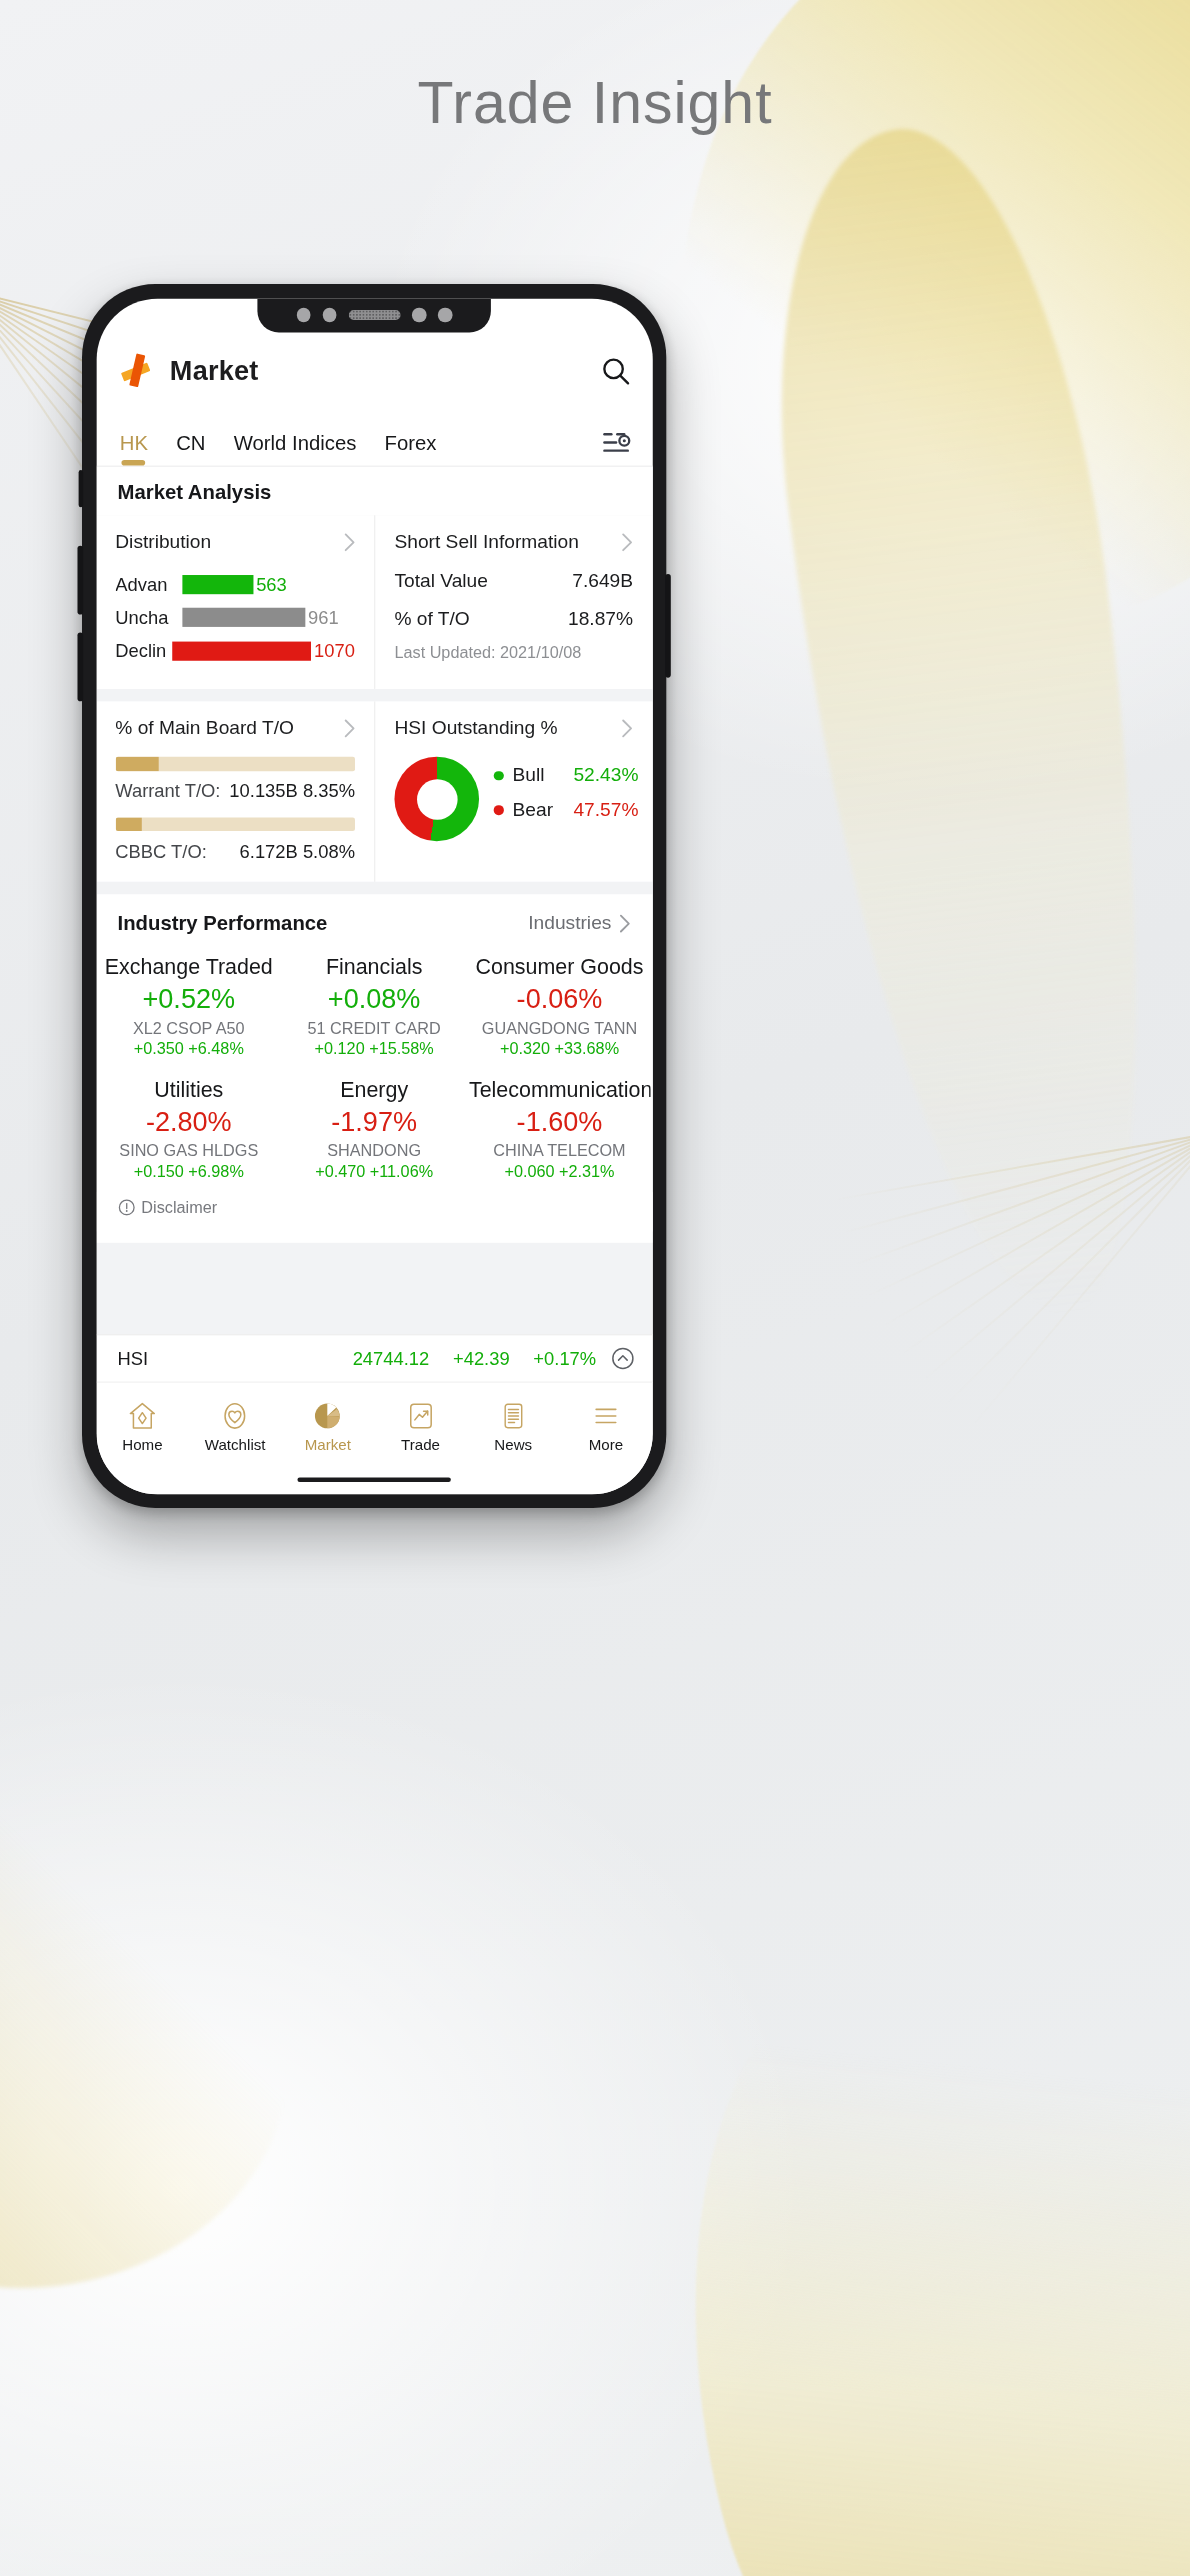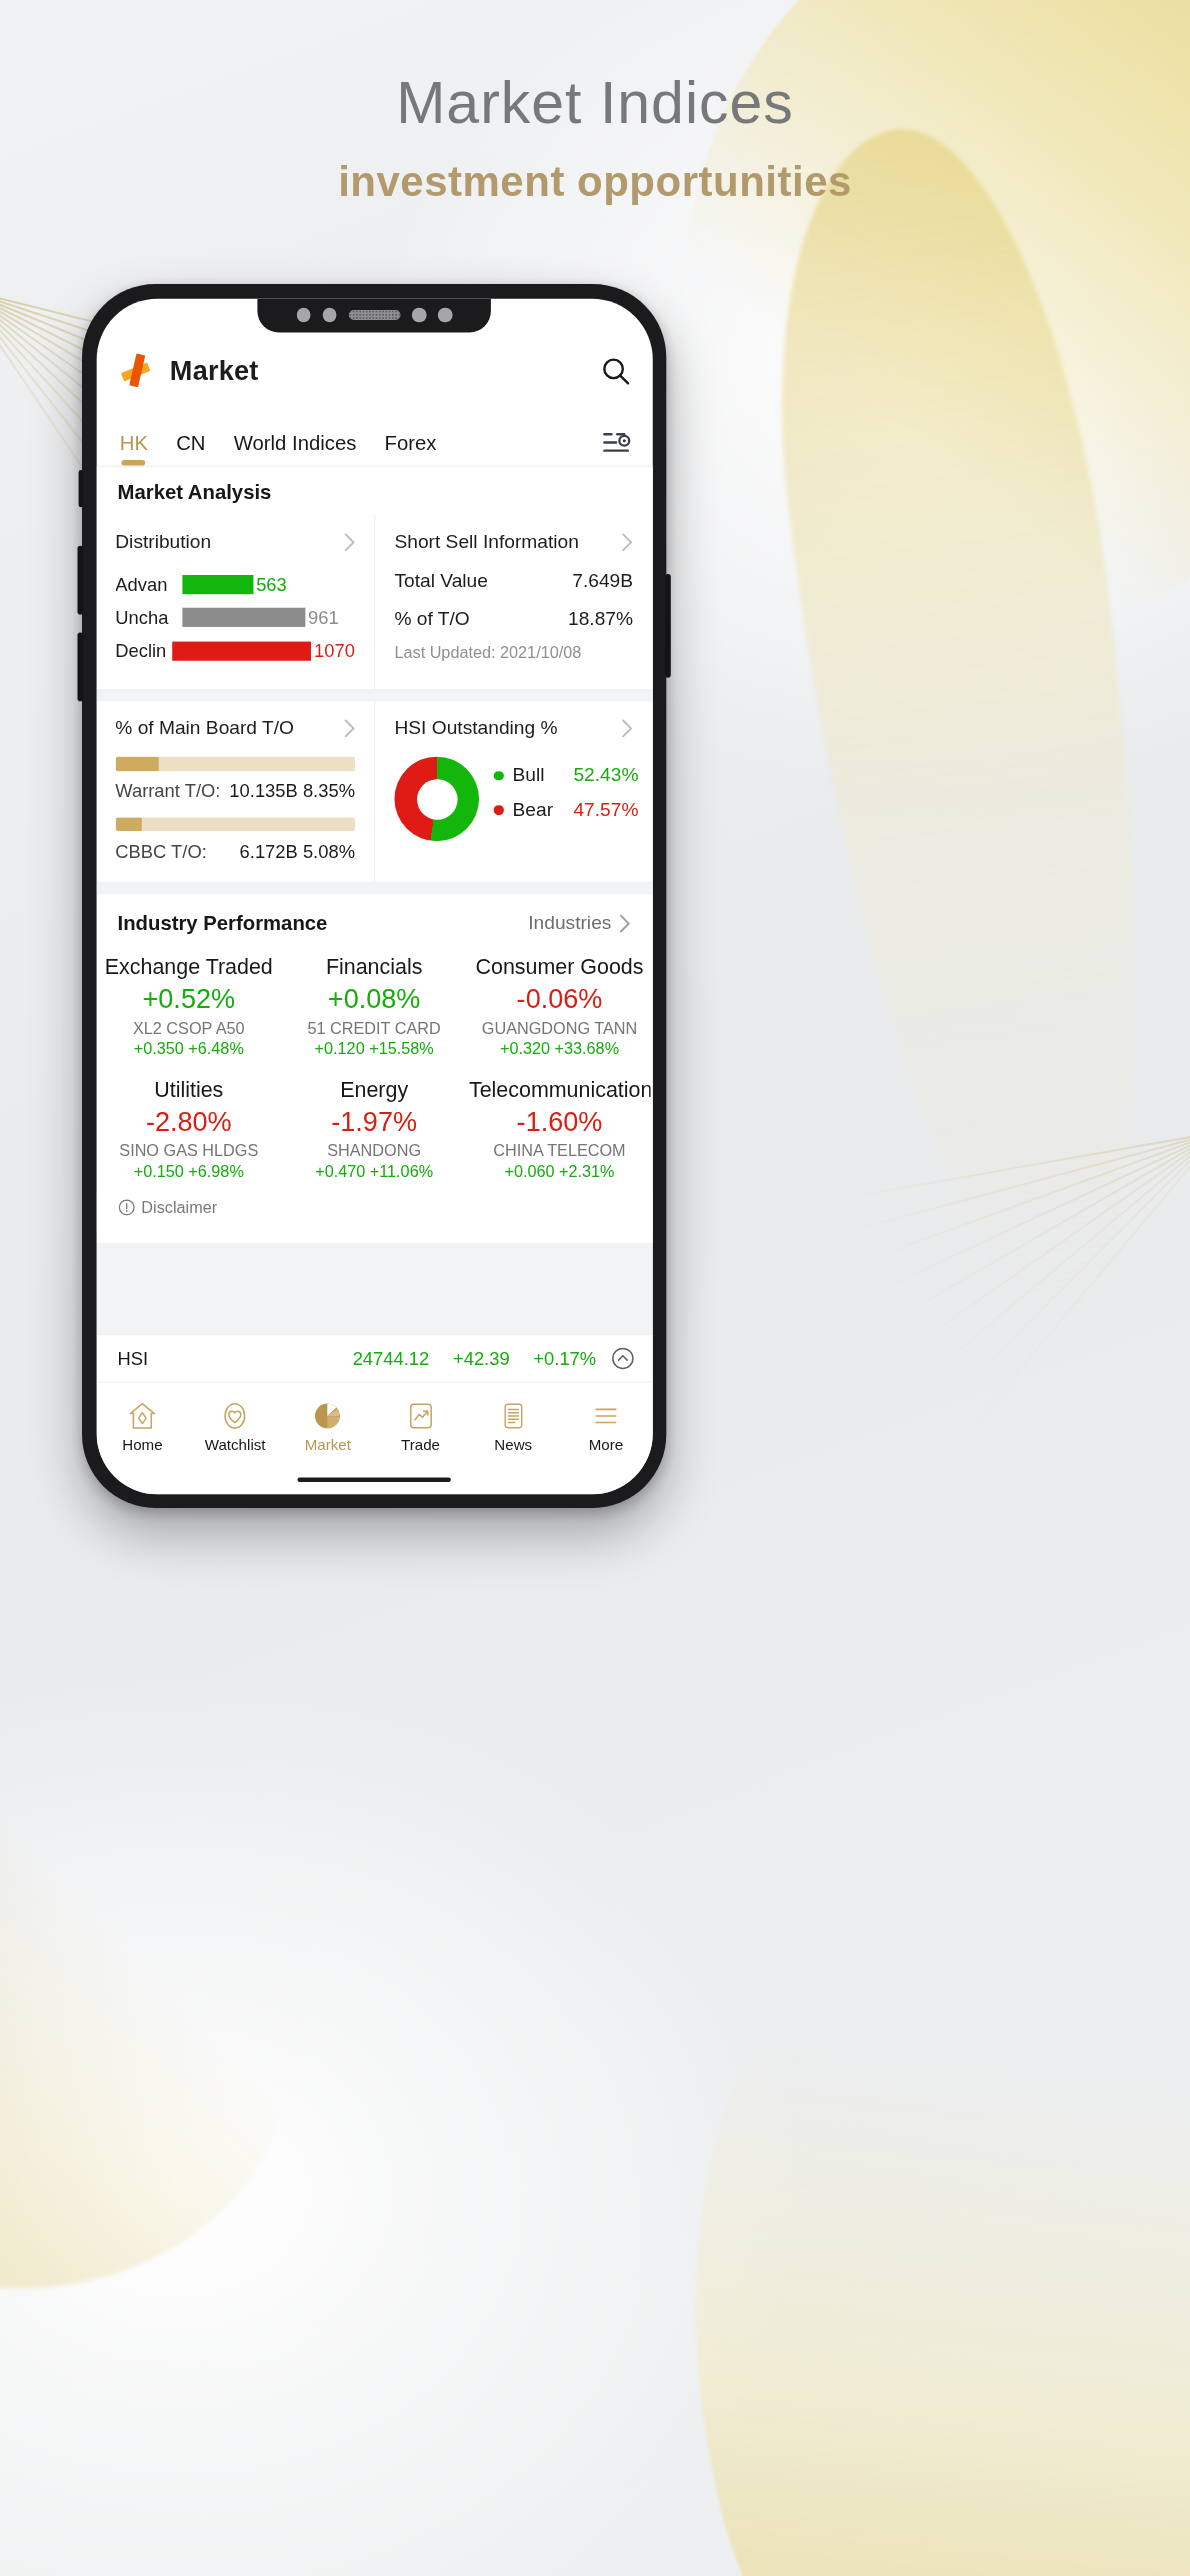--- a/index.html
+++ b/index.html
@@ -377,23 +377,22 @@
     <i style="transform: rotate(-20deg); opacity: 0.59;"></i>
     <i style="transform: rotate(-25deg); opacity: 0.53;"></i>
     <i style="transform: rotate(-30deg); opacity: 0.48;"></i>
     <i style="transform: rotate(-35deg); opacity: 0.42;"></i>
     <i style="transform: rotate(-40deg); opacity: 0.37;"></i>
     <i style="transform: rotate(-45deg); opacity: 0.31;"></i>
     <i style="transform: rotate(-50deg); opacity: 0.26;"></i>
   </div>
 
 <div class="hero">
-  <div class="hero-title">Market Indices</div>
+  <div class="hero-title">Trade Insight</div>
   <div class="hero-sub">
-    <div>investment opportunities</div>
   </div>
 </div>
 
 <div class="phone">
   <div class="btn-sil"></div>
   <div class="btn-vu"></div>
   <div class="btn-vd"></div>
   <div class="btn-pw"></div>
 
   <div class="screen">

